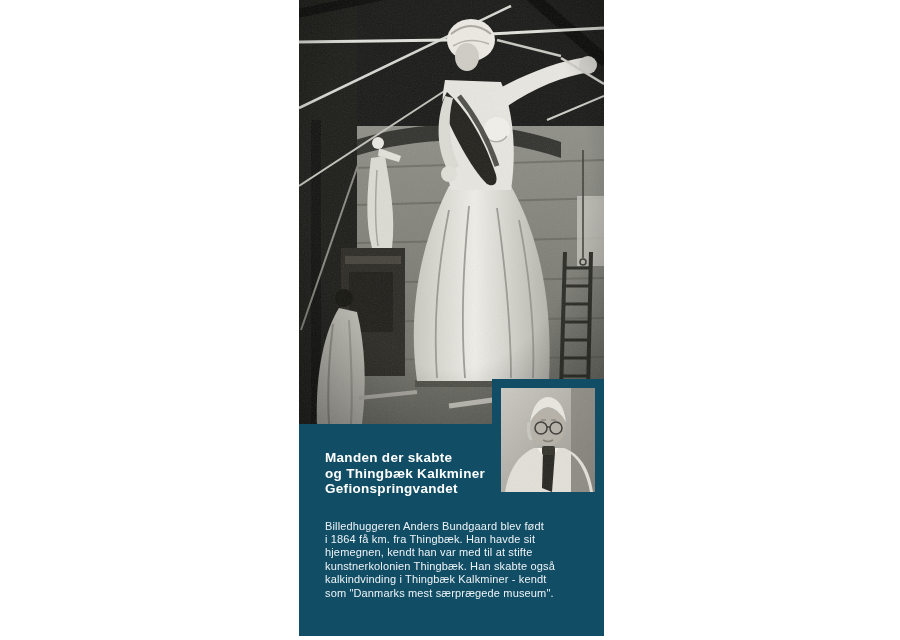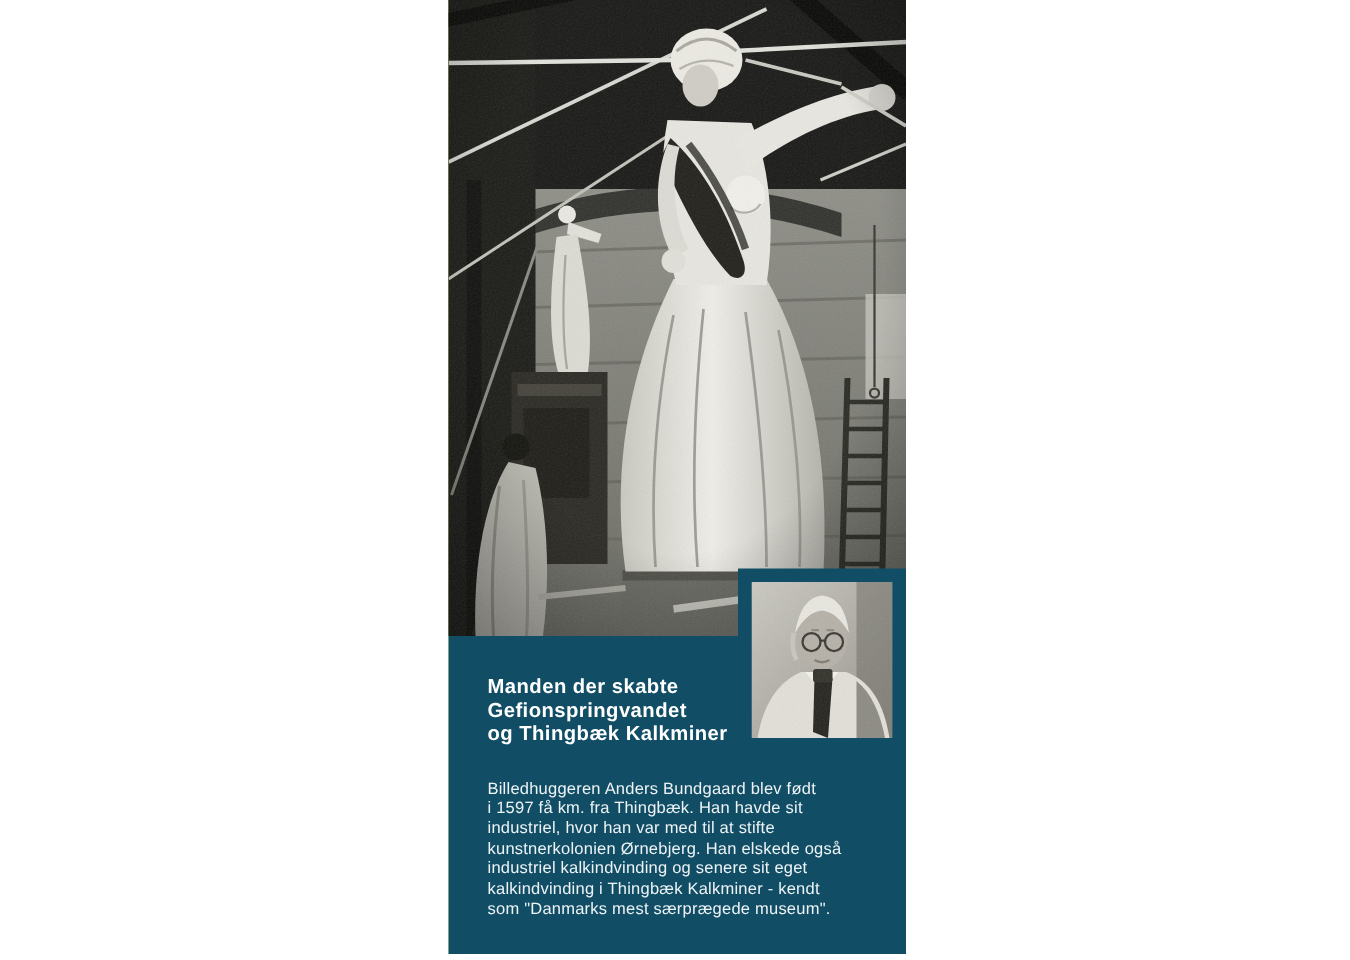--- a/index.html
+++ b/index.html
@@ -187,29 +187,28 @@
         </g>
 
         <rect x="0" y="0" width="305" height="424" fill="url(#vignette)"></rect>
         <rect x="0" y="0" width="305" height="424" filter="url(#grainF)" opacity="0.12"></rect>
       </svg>
     </div>
 
     <div class="info-band">
       <h1 class="headline">
         <span>Manden der skabte</span>
+        <span>og Thingbæk Kalkminer</span>
         <span>Gefionspringvandet</span>
-        <span>og Thingbæk Kalkminer</span>
       </h1>
       <div class="body-text">
         <div>Billedhuggeren Anders Bundgaard blev født</div>
-        <div>i 1597 få km. fra Thingbæk. Han havde sit</div>
-        <div>industriel, hvor han var med til at stifte</div>
-        <div>kunstnerkolonien Ørnebjerg. Han elskede også</div>
-        <div>industriel kalkindvinding og senere sit eget</div>
+        <div>i 1864 få km. fra Thingbæk. Han havde sit</div>
+        <div>hjemegnen, kendt han var med til at stifte</div>
+        <div>kunstnerkolonien Thingbæk. Han skabte også</div>
         <div>kalkindvinding i Thingbæk Kalkminer - kendt</div>
         <div>som "Danmarks mest særprægede museum".</div>
       </div>
     </div>
 
     <div class="portrait-frame">
       <svg width="94" height="104" viewBox="0 0 94 104" xmlns="http://www.w3.org/2000/svg">
         <defs>
           <linearGradient id="pBg" x1="0" y1="0" x2="1" y2="1">
             <stop offset="0" stop-color="#cbc9c2"></stop>

